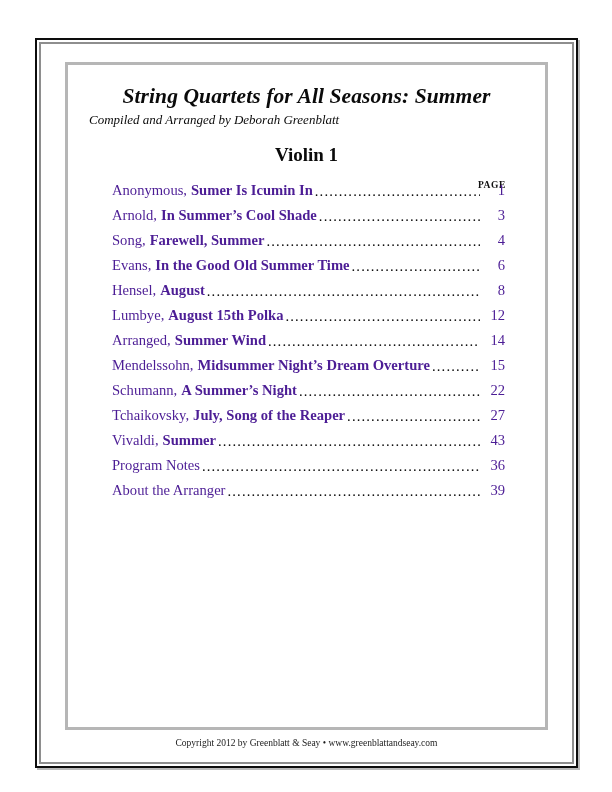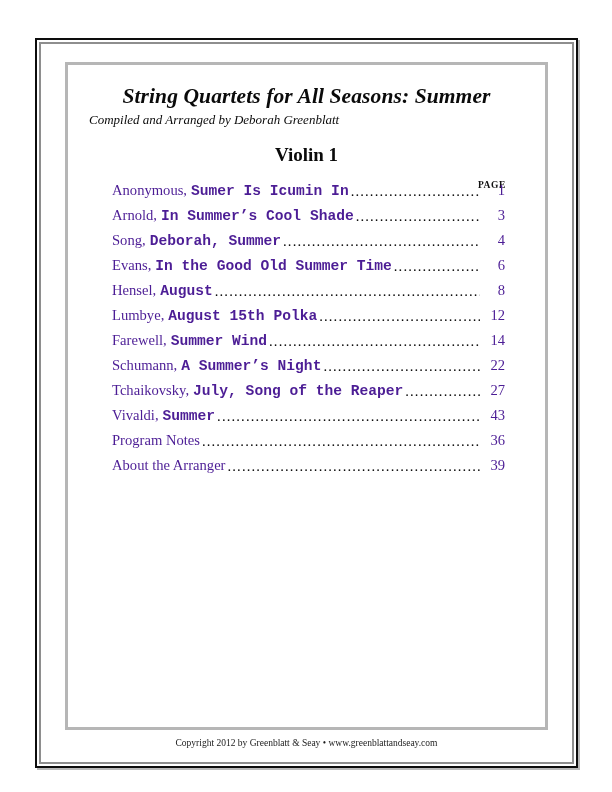--- a/index.html
+++ b/index.html
@@ -134,21 +134,20 @@
     white-space: nowrap;
   }
 
   .toc-composer {
     flex: 0 0 auto;
   }
   .toc-work {
     flex: 0 0 auto;
     font-weight: bold;
     padding-left: 4px;
-    font-family: Liberation Mono, monospace;
   }
   .toc-work:empty {
     padding-left: 0;
   }
   .toc-leader {
     flex: 1 1 auto;
     overflow: hidden;
     height: 1em;
     margin: 0 3px 0 2px;
     position: relative;
@@ -209,21 +208,21 @@
 
       <div class="toc-row">
         <span class="toc-composer">Arnold,</span>
         <span class="toc-work">In Summer’s Cool Shade</span>
         <span class="toc-leader"></span>
         <span class="toc-page">3</span>
       </div>
 
       <div class="toc-row">
         <span class="toc-composer">Song,</span>
-        <span class="toc-work">Deborah, Summer</span>
+        <span class="toc-work">Farewell, Summer</span>
         <span class="toc-leader"></span>
         <span class="toc-page">4</span>
       </div>
 
       <div class="toc-row">
         <span class="toc-composer">Evans,</span>
         <span class="toc-work">In the Good Old Summer Time</span>
         <span class="toc-leader"></span>
         <span class="toc-page">6</span>
       </div>
@@ -236,26 +235,32 @@
       </div>
 
       <div class="toc-row">
         <span class="toc-composer">Lumbye,</span>
         <span class="toc-work">August 15th Polka</span>
         <span class="toc-leader"></span>
         <span class="toc-page">12</span>
       </div>
 
       <div class="toc-row">
-        <span class="toc-composer">Farewell,</span>
+        <span class="toc-composer">Arranged,</span>
         <span class="toc-work">Summer Wind</span>
         <span class="toc-leader"></span>
         <span class="toc-page">14</span>
       </div>
 
+      <div class="toc-row">
+        <span class="toc-composer">Mendelssohn,</span>
+        <span class="toc-work">Midsummer Night’s Dream Overture</span>
+        <span class="toc-leader"></span>
+        <span class="toc-page">15</span>
+      </div>
 
       <div class="toc-row">
         <span class="toc-composer">Schumann,</span>
         <span class="toc-work">A Summer’s Night</span>
         <span class="toc-leader"></span>
         <span class="toc-page">22</span>
       </div>
 
       <div class="toc-row">
         <span class="toc-composer">Tchaikovsky,</span>

